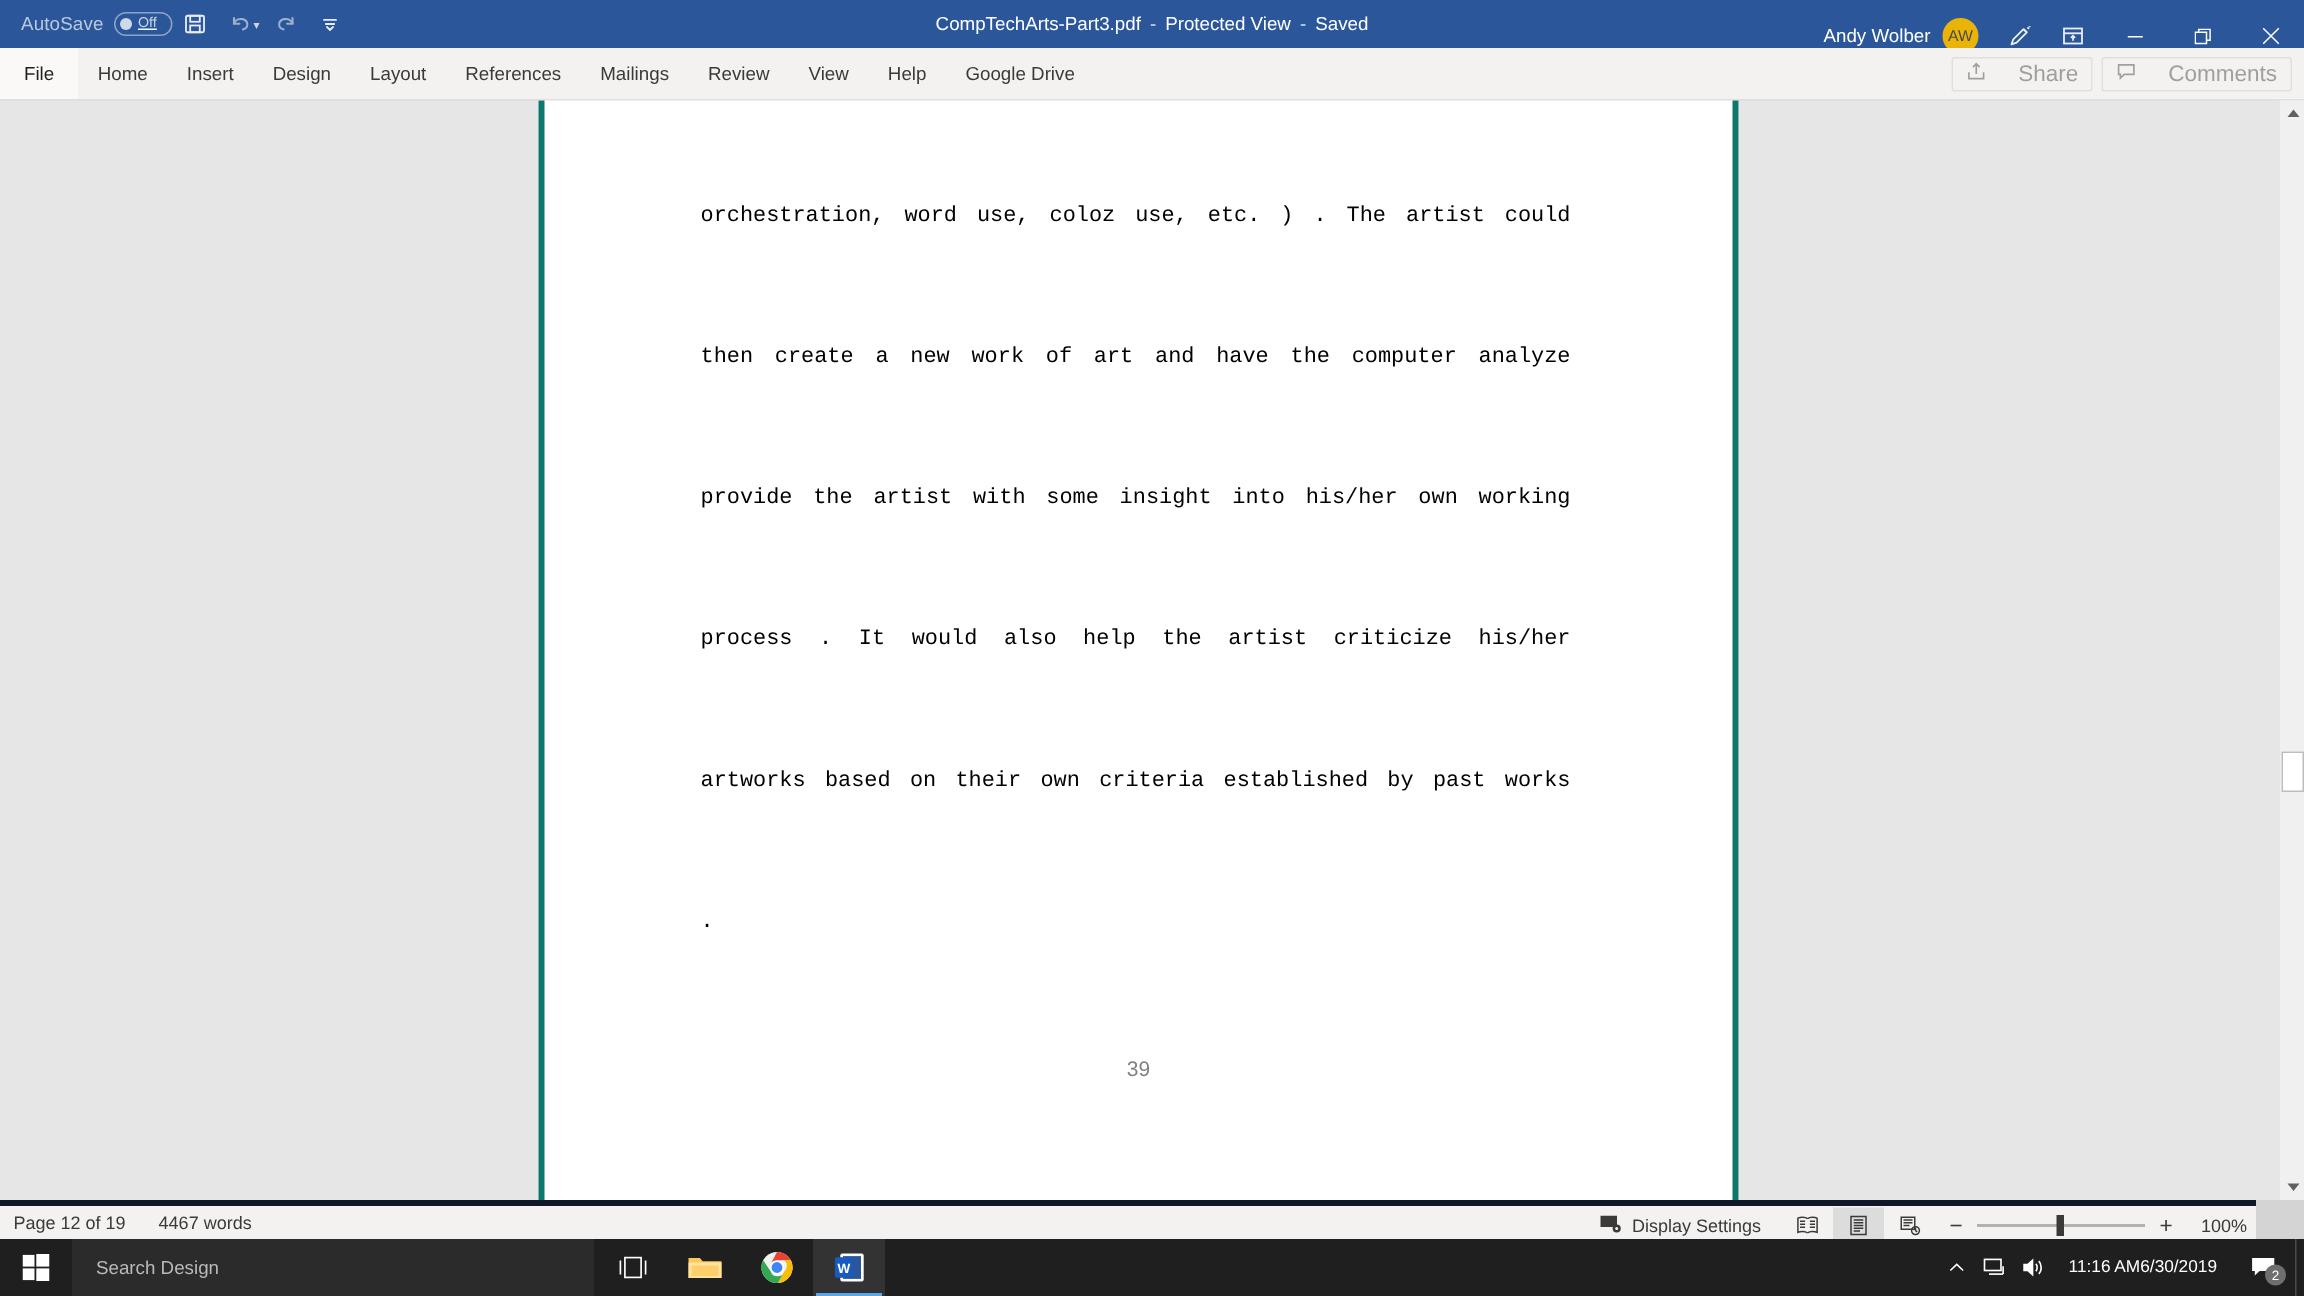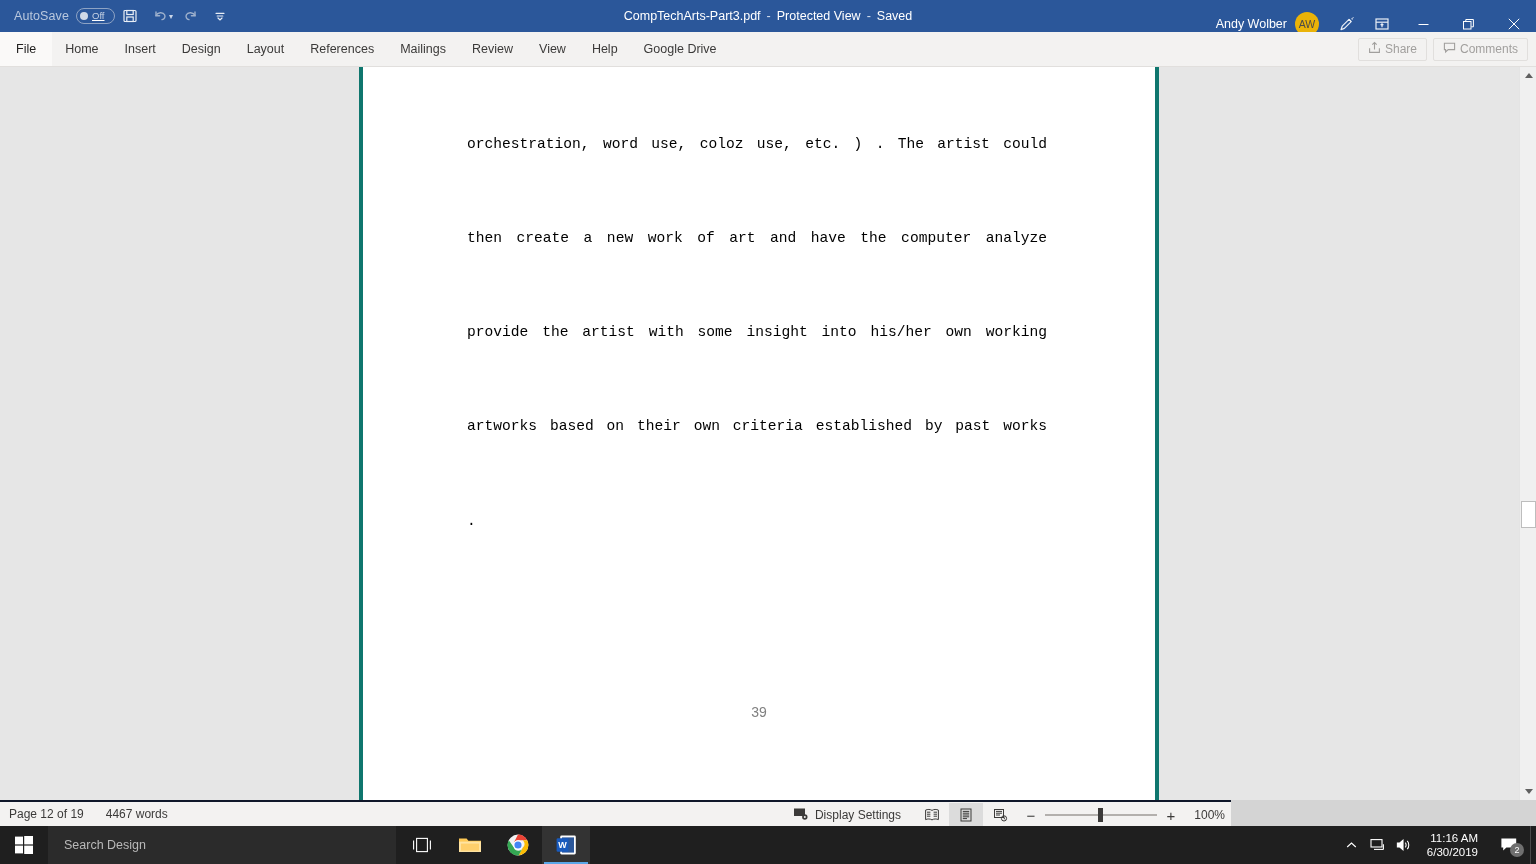--- a/index.html
+++ b/index.html
@@ -75,24 +75,24 @@
   }
   .search-wrap {
     display: flex; align-items: flex-start; gap: 8px;
     padding-left: 14px; font-size: 12.5px; color: #0f172a; margin-top: 36px;
   }
   .ribbon-right {
     position: absolute; right: 8px; top: 32px; height: 34px;
     display: flex; align-items: center; gap: 6px;
   }
   .pill {
-    display: flex; align-items: center; gap: 4px;
+    display: flex; align-items: center; gap: 21px;
     border: 1px solid #e1dfdd; border-radius: 2px;
     height: 23px; padding: 0 9px;
-    font-size: 12px; color: #a19f9d; background: #f3f2f1;
+    font-size: 15px; color: #a19f9d; background: #f3f2f1;
   }
   .ribbon-underline {
     position: absolute; top: 66px; left: 0; width: 1536px; height: 1px;
     background: #e1dfdd;
   }
 
   
   .docarea {
     position: absolute; top: 67px; left: 0; width: 1536px; height: 733px;
     background: #e6e6e6; overflow: hidden;
@@ -135,22 +135,22 @@
   .vs-arrow .tri { width: 0; height: 0; border-left: 4px solid transparent; border-right: 4px solid transparent; }
   .vs-arrow.up .tri { border-bottom: 5px solid #606060; }
   .vs-arrow.down .tri { border-top: 5px solid #606060; }
   .vs-thumb {
     position: absolute; left: 1px; top: 434px; width: 15px; height: 27px;
     background: #ffffff; border: 1px solid #bdbdbd;
   }
 
   
   .statusbar {
-    position: absolute; top: 800px; left: 0; width: 1231px; height: 26px;
-    background: #f3f2f1; border-top: 2px solid #0f172a;
+    position: absolute; top: 800px; left: 0; width: 1504px; height: 26px;
+    background: #f3f2f1; border-top: 4px solid #0f172a;
     display: flex; align-items: center;
     font-size: 12px; color: #3b3a39;
   }
   .sb-left { display: flex; align-items: center; gap: 22px; padding-left: 9px; }
   .sb-right {
     position: absolute; right: 6px; top: 0; height: 26px;
     display: flex; align-items: center; gap: 0px;
   }
   .sb-display { display: flex; align-items: center; gap: 6px; margin-right: 14px; }
   .viewbtn {
@@ -187,21 +187,21 @@
   .tb-app.active { background: #333333; }
   .tb-app.active::after {
     content: ""; position: absolute; bottom: 0; left: 2px; right: 2px; height: 2px; background: #5aa7e8;
   }
   .tray {
     position: absolute; right: 0; top: 0; height: 38px;
     display: flex; align-items: center; color: #ffffff;
   }
   .tray-icon { width: 26px; height: 38px; display: flex; align-items: center; justify-content: center; }
   .tray-clock {
-    display: flex; flex-direction: column; align-items: flex-end; justify-content: center;
+    display: flex; flex-direction: row; align-items: flex-end; justify-content: center;
     font-size: 11.5px; line-height: 14px; color: #ffffff; padding: 0 10px;
   }
   .tray-action { width: 42px; height: 38px; display: flex; align-items: center; justify-content: center; position: relative; }
   .tray-badge {
     position: absolute; right: 6px; bottom: 7px;
     width: 14px; height: 14px; border-radius: 50%;
     background: #6f6f6f; color: #fff; font-size: 9px;
     display: flex; align-items: center; justify-content: center;
   }
   .showdesk { width: 6px; height: 38px; border-left: 1px solid #4a4a4a; }
@@ -334,20 +334,21 @@
     </div>
   </div>
   <div class="ribbon-underline"></div>
 
   <div class="docarea">
     <div class="page">
       <div class="doctext">
         <span class="just">orchestration, word use, coloz use, etc. ) . The artist could</span>
         <span class="just">then create a new work of art and have the computer analyze</span>
         <span class="just">provide the artist with some insight into his/her own working</span>
+        <span class="just">process . It would also help the artist criticize his/her</span>
         <span class="just">artworks based on their own criteria established by past works</span>
         <span class="ln">.</span>
 
         
         
         
         
         
         
         

